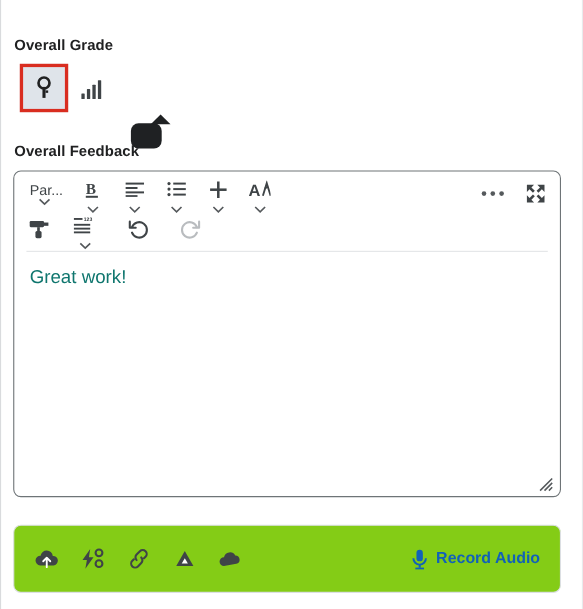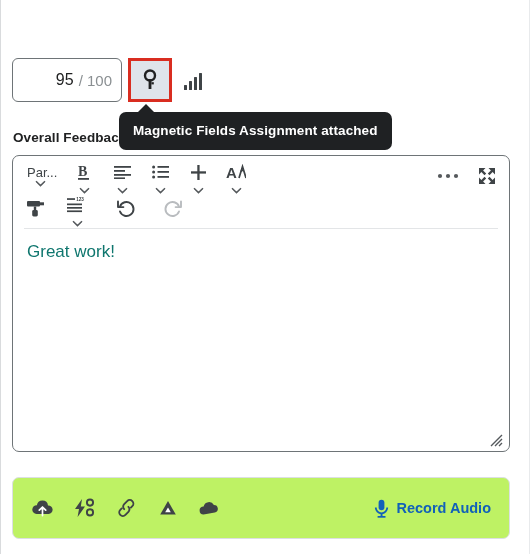--- a/index.html
+++ b/index.html
@@ -138,21 +138,21 @@
     position: absolute; right: 6px; bottom: 4px;
     width: 14px; height: 14px;
     color: #55595c;
   }
 
   
   .attach-bar {
     position: absolute;
     left: 11px; top: 477px;
     width: 498px; height: 62px;
-    background: #bef264;
+    background: #84cc16;
     border: 1px solid #dcdfe3;
     border-radius: 7px;
     display: flex; align-items: center;
     padding: 0 18px;
   }
   .attach-icons { display: flex; align-items: center; gap: 19px; }
   .attach-icons .ai { color: #3f4447; display: flex; align-items: center; }
   .record {
     margin-left: auto;
     display: flex; align-items: center; gap: 7px;
@@ -160,26 +160,23 @@
     font-size: 14.5px;
     font-weight: bold;
   }
   svg { display: block; }
 </style>
 </head>
 <body>
 
 <div class="page">
 
+  <div class="section-label" id="grade-label">Overall Grade</div>
 
   <div class="grade-row">
-    <div class="grade-input">
-      <span class="grade-value">95</span>
-      <span class="grade-total">/ 100</span>
-    </div>
 
     <div class="key-btn">
       <span>
         <svg width="16" height="22" viewBox="0 0 16 22">
           <circle cx="8" cy="6.5" r="5" fill="none" stroke="#202122" stroke-width="2.4"></circle>
           <rect x="6.6" y="10" width="2.8" height="10" fill="#202122"></rect>
           <rect x="9.4" y="13.2" width="2.4" height="2.2" fill="#202122"></rect>
         </svg>
       </span>
     </div>
@@ -189,21 +186,20 @@
         <i></i>
         <i></i>
         <i></i>
     </div>
   </div>
 
   <div class="section-label" id="feedback-label">Overall Feedback</div>
 
   <div class="tooltip">
     <div class="tooltip-arrow"></div>
-    <span>Magnetic Fields Assignment attached</span>
   </div>
 
   <div class="editor">
 
     <div class="toolbar-row r1">
 
       <div class="tb-group">
         <span class="tb-label">Par...</span>
         <span class="chev">
           <svg width="11" height="7" viewBox="0 0 11 7">

